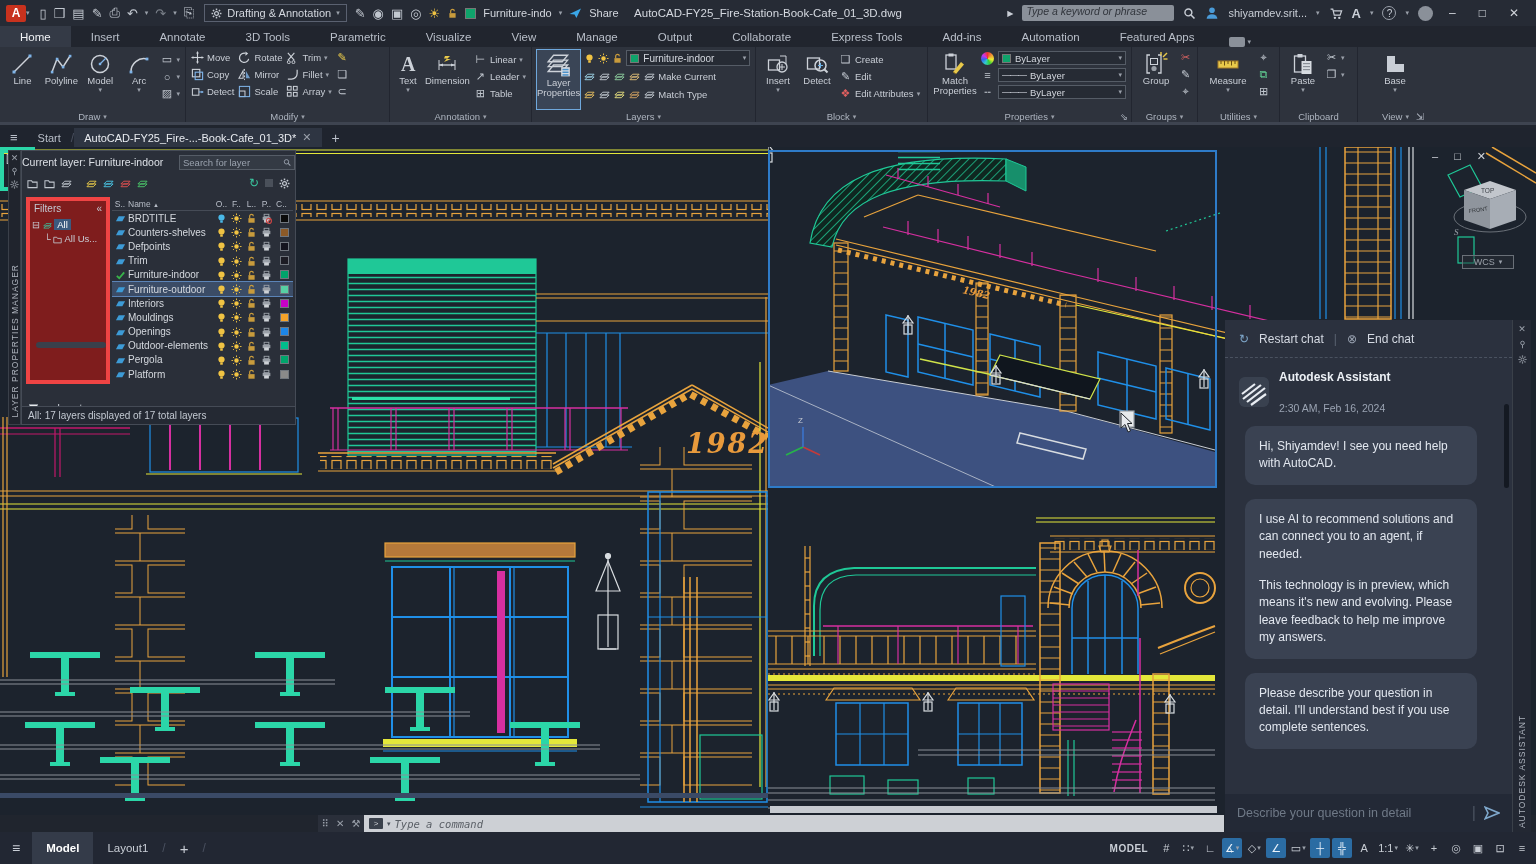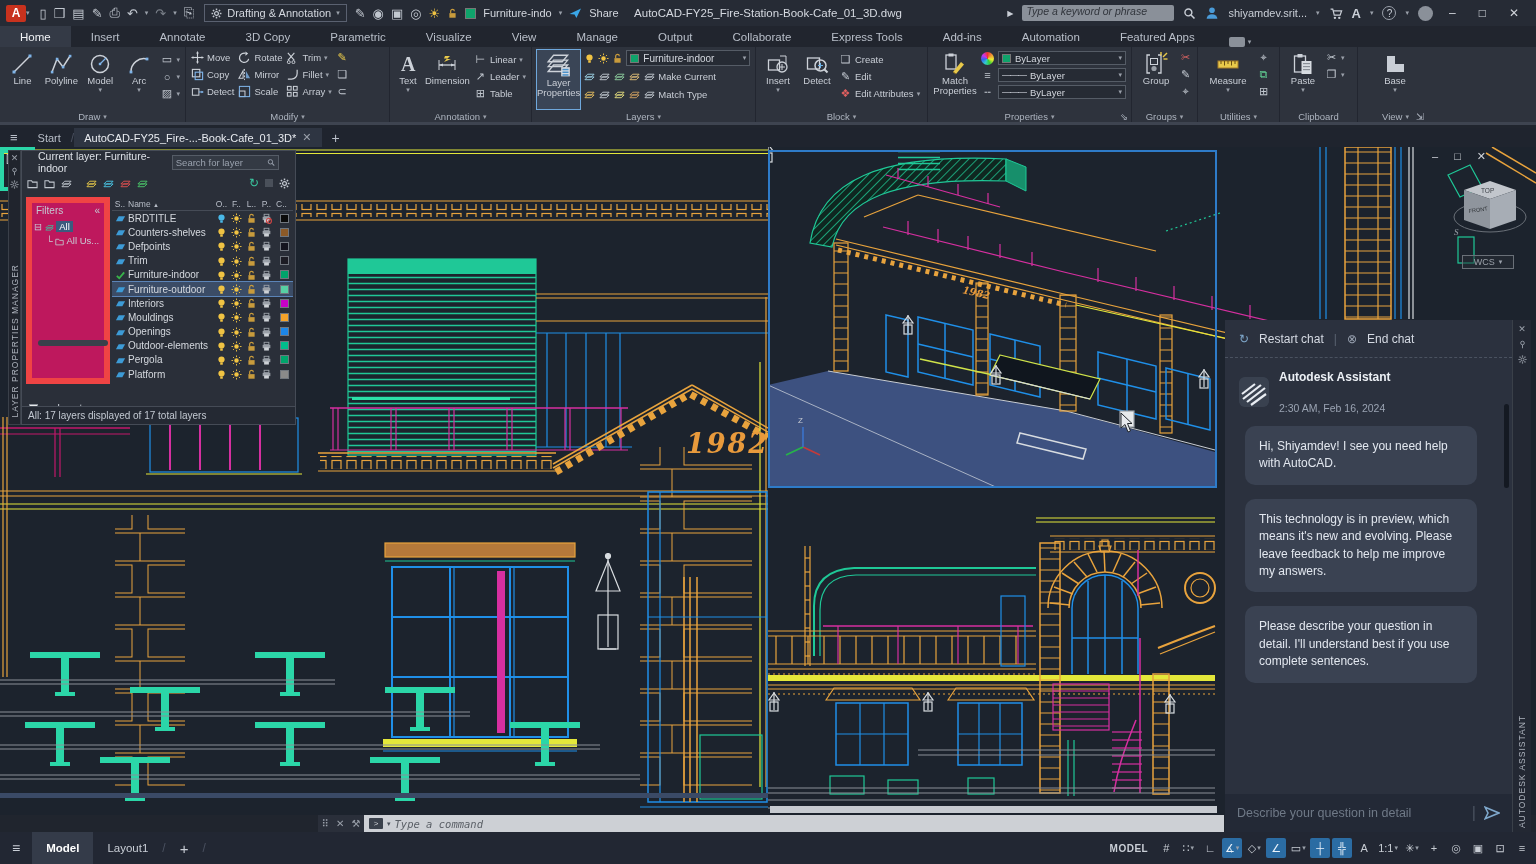--- a/index.html
+++ b/index.html
@@ -52,26 +52,26 @@
   .lightbar{position:absolute;left:770px;top:659px;width:447px;height:7px;background:#C6CAD0}
   .viewcube{position:absolute;left:1448px;top:26px;width:84px;height:108px}
   .wcschip{position:absolute;left:14px;top:82px;width:52px;height:14px;border:1px solid #6A7078;color:#9AA0A8;font-size:9px;display:flex;align-items:center;justify-content:center;gap:4px;background:rgba(40,45,54,.5)}
   .navwheel{position:absolute;left:1496px;top:242px;width:34px;height:56px;background:rgba(58,64,73,.75);border:1px solid #565D68;border-radius:5px}
   .navwheel:after{content:"";position:absolute;left:7px;top:28px;width:18px;height:18px;border:2px solid #9AA0A8;border-radius:50%}
   
   .lpm{position:absolute;left:8px;top:150px;width:288px;height:275px;z-index:20;display:flex;font-size:10px;color:#C9CED6}
   .lpm-strip{width:13px;background:#20242D;border:1px solid #3A4049;display:flex;flex-direction:column;align-items:center;padding-top:2px;gap:4px;color:#9AA0AA;font-size:9px}
   .vtext{writing-mode:vertical-rl;transform:rotate(180deg);font-size:8.5px;letter-spacing:1px;color:#AEB4BE;margin-top:auto;margin-bottom:6px}
   .lpm-body{width:275px;background:#2A2F39;border:1px solid #454B56;position:relative}
-  .lpm-head{display:flex;align-items:center;height:22px;padding:0 16px;gap:4px}
+  .lpm-head{display:flex;align-items:center;height:22px;padding:0 0;gap:4px}
   .lpm-search{margin-left:auto;display:flex;align-items:center;border:1px solid #555C66;background:#343A44;height:15px;width:116px;padding:0 3px}
   .lpm-search input{width:100%;font-size:9.5px;color:#AEB5BF;font-family:"Liberation Sans",sans-serif}
   .lpm-search input::placeholder{color:#9AA2AE}
   .lpm-tools{display:flex;align-items:center;height:20px;padding:0 5px;gap:6px}
-  .filters{position:absolute;left:4px;top:46px;width:84px;bottom:40px;border:6px solid #ef4444;background:#be185d}
+  .filters{position:absolute;left:4px;top:46px;width:84px;bottom:40px;border:4px solid #ef4444;background:#7f1d1d}
   .fhead{display:flex;justify-content:space-between;padding:2px 4px;color:#C3C9D2}
   .tree{padding:3px 2px;font-size:9.5px}
   .tree .sel{background:#3C5A7E;color:#fff;padding:0 3px}
   .scrollstub{position:absolute;left:6px;bottom:32px;width:70px;height:6px;background:#3A404B;border-radius:3px}
   .invertrow{position:absolute;left:4px;bottom:10px;width:84px;display:flex;align-items:center;gap:4px;justify-content:space-between;padding:0 3px}
   .chk{width:9px;height:9px;border:1px solid #8A9099;background:#E8EAEC;display:inline-block}
   .grid{position:absolute;left:90px;top:46px;right:2px;bottom:40px;overflow:hidden}
   .gh{display:flex;height:14px;border-bottom:1px solid #454B56;color:#B8BEC8;font-size:8.5px;align-items:center}
   .lrow{display:flex;height:14.2px;align-items:center;font-size:10px;color:#D4D8DE}
   .lrow.sel{background:#3B4C66;outline:1px solid #5B84B8}
@@ -84,21 +84,21 @@
   .mini{width:11px;height:11px;display:inline-block;vertical-align:middle}
   
   .chat{position:absolute;left:1225px;top:320px;width:287px;height:512px;background:#2B313E;z-index:22;display:flex;flex-direction:column;color:#DEE3EB}
   .chat-head{height:38px;display:flex;align-items:center;gap:10px;padding:0 14px;font-size:12px;color:#D5DAE3;border-bottom:1px dashed #4A5260}
   .chat-body{flex:1;padding:12px 14px;overflow:hidden;position:relative}
   .msg-head{display:flex;gap:10px;align-items:center;margin-bottom:12px}
   .ai-logo{width:30px;height:30px;border-radius:6px;background:#39414F;position:relative;overflow:hidden;flex:none}
   .ai-name{font-size:12px;font-weight:bold;color:#ECF0F5}
   .ai-time{font-size:10.5px;color:#9AA3B2;margin-top:18px}
   .bubble{background:#3A4252;border-radius:10px;padding:12px 14px;font-size:12px;line-height:1.45;width:232px;margin:0 0 14px 6px;color:#E2E7EF}
-  .bubble p+p{margin-top:30px}
+  .bubble p+p{margin-top:14px}
   .chat-input{height:38px;background:#232936;display:flex;align-items:center;padding:0 12px;gap:8px}
   .chat-input input{flex:1;font-size:12.5px;color:#D0D6DF;font-family:"Liberation Sans",sans-serif}
   .chat-input input::placeholder{color:#6F7987}
   .chat-scroll{position:absolute;right:3px;top:46px;width:5px;height:84px;background:#141922;border-radius:3px}
   .chat-strip{position:absolute;left:1512px;top:320px;width:19px;height:538px;background:#232833;border-left:1px solid #3A4049;z-index:23;display:flex;flex-direction:column;align-items:center;padding-top:4px;gap:6px;color:#9AA0AA;font-size:9px}
   .chat-strip .vtext{font-size:8.5px}
   .aibadge{width:14px;height:14px;border-radius:50%;background:#39414F;margin-bottom:4px;position:relative;overflow:hidden}
   
   .cmd{position:absolute;left:318px;top:815px;width:906px;height:17px;display:flex;z-index:25}
   .cmd-left{width:46px;background:#2A2F3A;display:flex;align-items:center;justify-content:space-around;color:#9AA0AA;font-size:10px}
@@ -428,21 +428,21 @@
     <span class="winbtn">‒</span>
     <span class="winbtn">□</span>
     <span class="winbtn">✕</span>
   </div>
 </div>
 
 <div class="rtabs">
   <div class="rtab active">Home</div>
   <div class="rtab">Insert</div>
   <div class="rtab">Annotate</div>
-  <div class="rtab">3D Copy</div>
+  <div class="rtab">3D Tools</div>
   <div class="rtab">Parametric</div>
   <div class="rtab">Visualize</div>
   <div class="rtab">View</div>
   <div class="rtab">Manage</div>
   <div class="rtab">Output</div>
   <div class="rtab">Collaborate</div>
   <div class="rtab">Express Tools</div>
   <div class="rtab">Add-ins</div>
   <div class="rtab">Automation</div>
   <div class="rtab">Featured Apps</div>
@@ -1646,20 +1646,21 @@
         </svg>
       <div>
         <div class="ai-name">Autodesk Assistant</div>
         <div class="ai-time">2:30 AM, Feb 16, 2024</div>
       </div>
     </div>
     <div class="bubble">
         <p>Hi, Shiyamdev! I see you need help with AutoCAD.</p>
       </div>
     <div class="bubble">
+        <p>I use AI to recommend solutions and can connect you to an agent, if needed.</p>
         <p>This technology is in preview, which means it's new and evolving. Please leave feedback to help me improve my answers.</p>
       </div>
     <div class="bubble" style="margin-bottom:0">
         <p>Please describe your question in detail. I'll understand best if you use complete sentences.</p>
       </div>
     <div class="chat-scroll"></div>
   </div>
   <div class="chat-input">
     <input placeholder="Describe your question in detail" style="">
     <span style="color:#4A5260">|</span>

